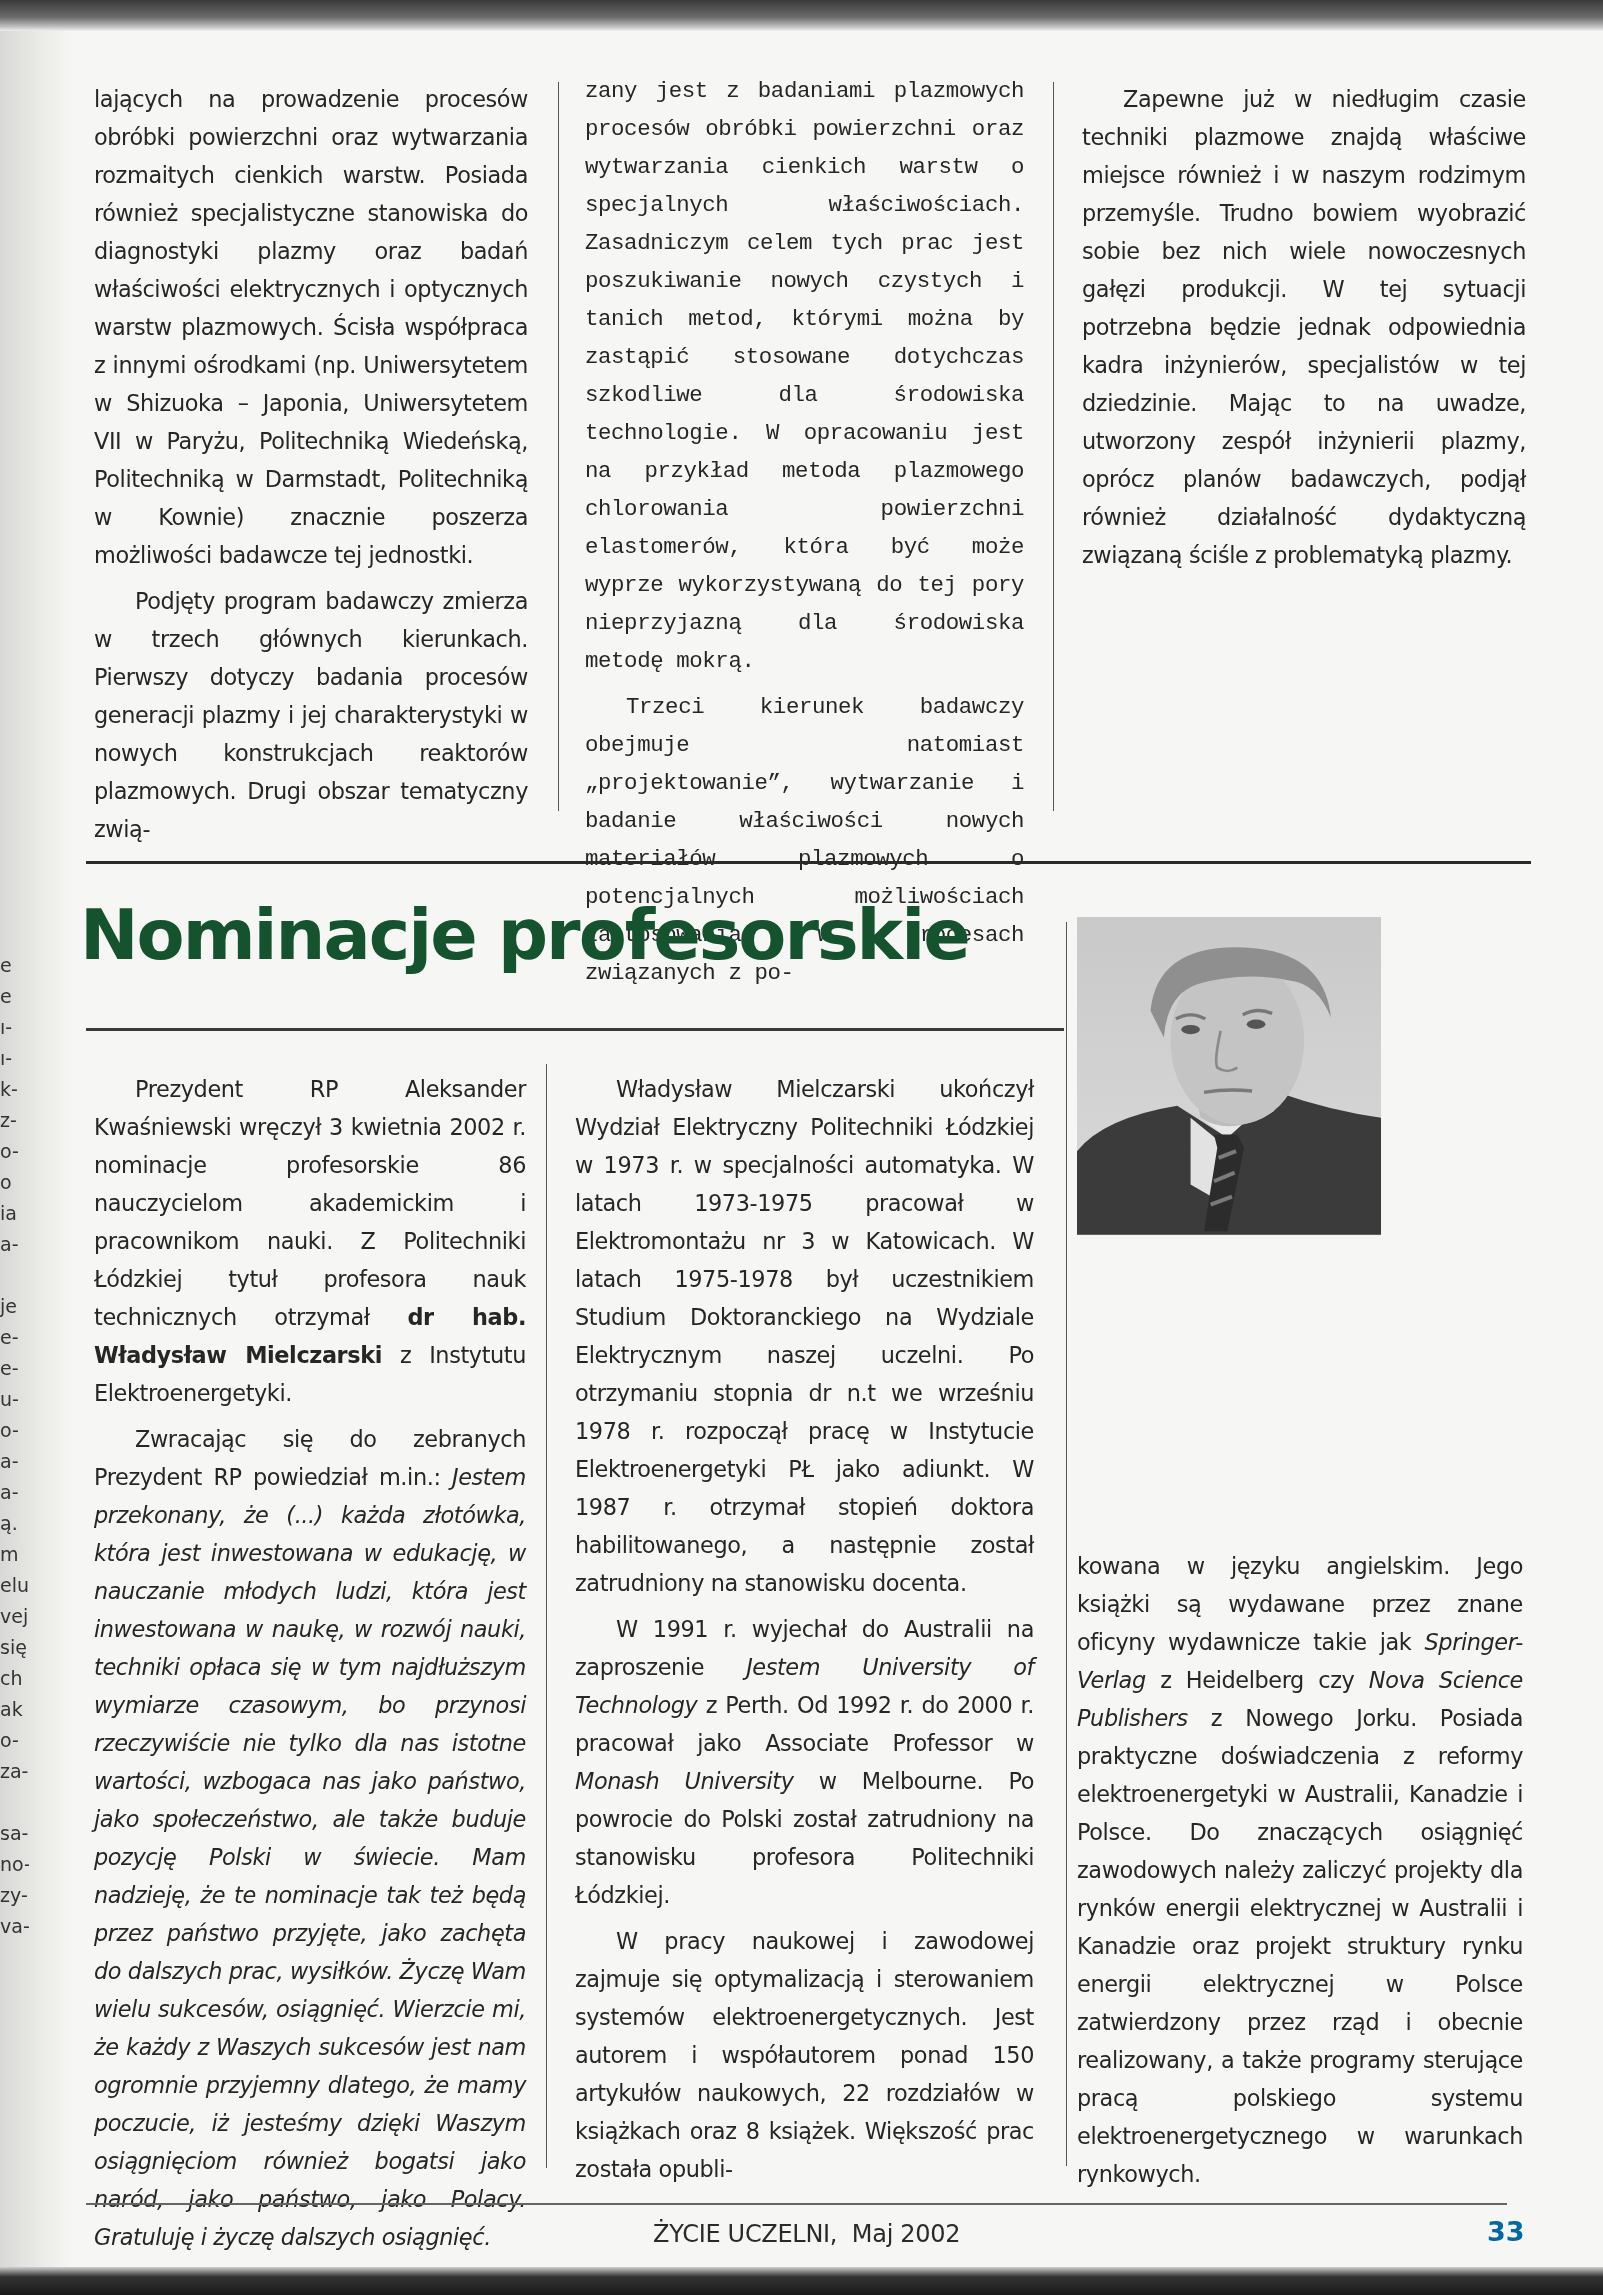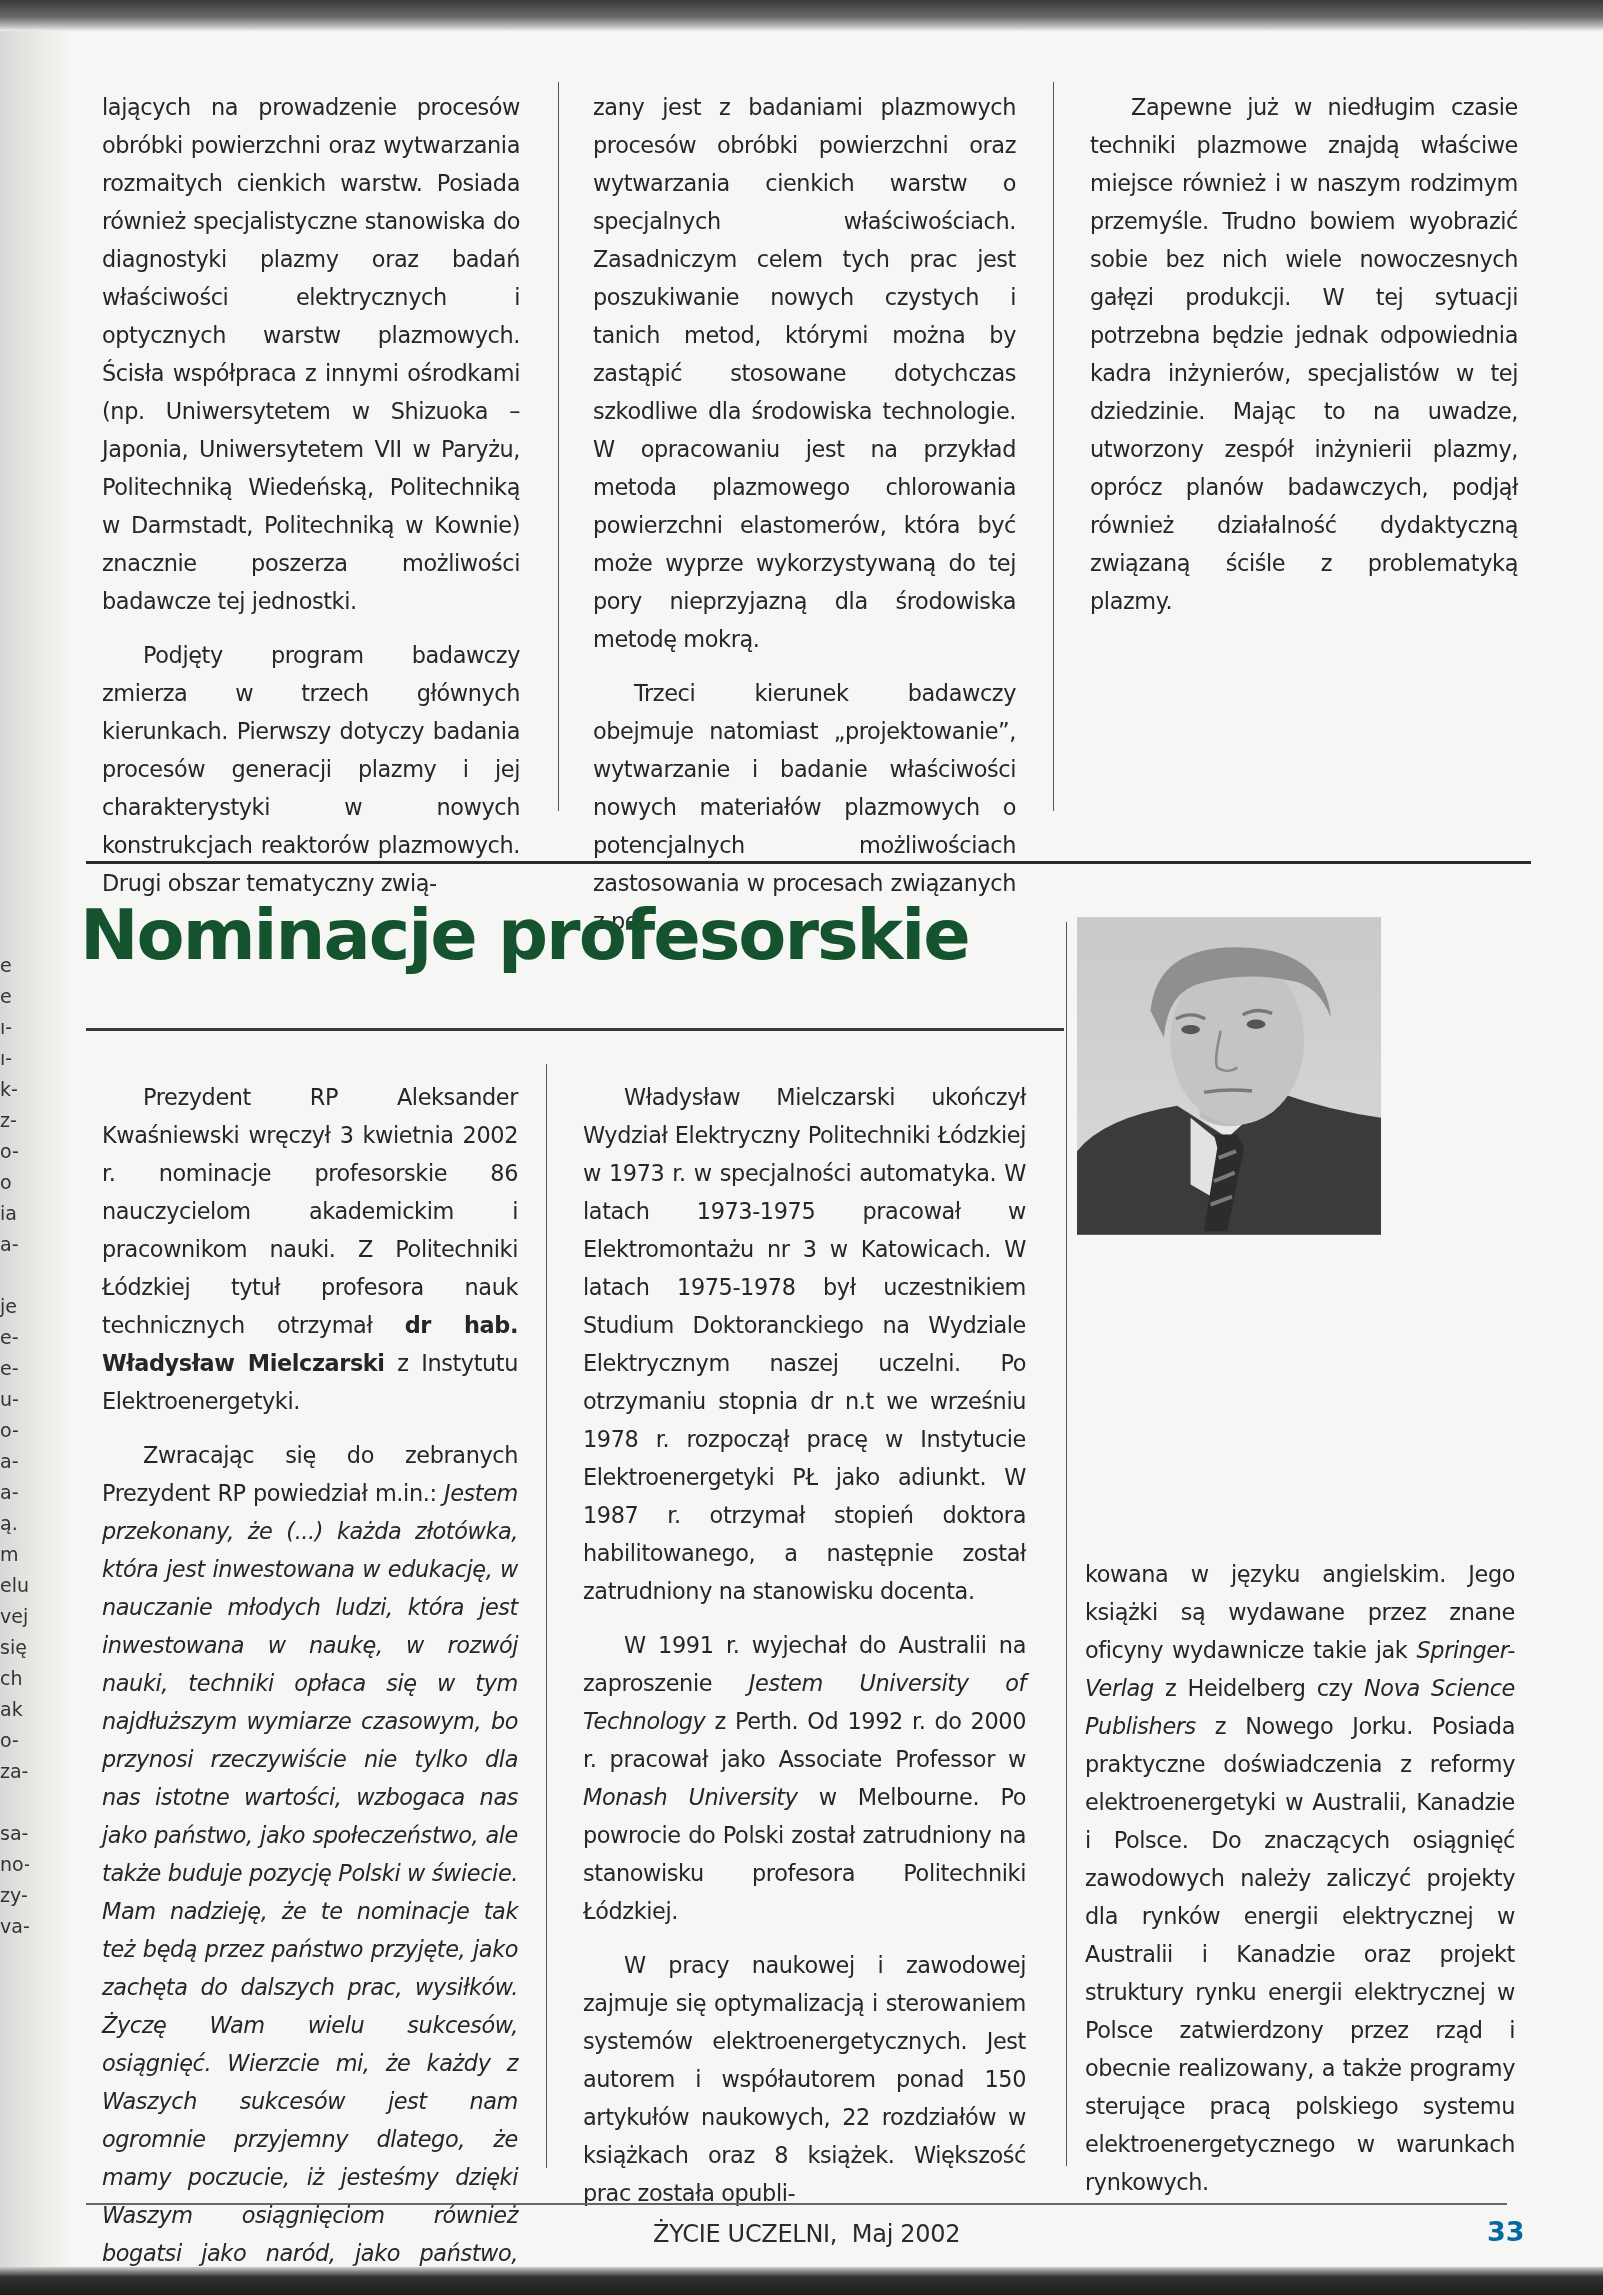--- a/index.html
+++ b/index.html
@@ -28,21 +28,21 @@
   }
   .col {
     position: absolute;
     font-family: "DejaVu Sans", sans-serif;
     font-size: 22.4px;
     line-height: 38px;
     text-align: justify;
     color: #262626;
     letter-spacing: -0.4px;
   }
-  .col p { margin: 16px; text-indent: 0; }
+  .col p { margin: 8px; text-indent: 0; }
   .col p.ind { text-indent: 41px; }
   .vrule { position: absolute; width: 1.3px; background: #555; }
   .hrule { position: absolute; height: 3.3px; background: #2a2a2a; }
   .hrule.thin { height: 2.7px; background: #3a3a3a; }
   .headline {
     position: absolute; left: 80px; top: 900px;
     font-family: "DejaVu Sans", sans-serif; font-weight: bold;
     font-size: 70px; letter-spacing: -2px; color: #14532d; line-height: 1;
     white-space: nowrap;
   }
@@ -100,21 +100,21 @@
 no-
 zy-
 va-</div>
 
 <div class="col" style="left:86px; top:72px; width:450px;">
   <p>lających na prowadzenie procesów obróbki powierzchni oraz wytwarzania rozmaitych cienkich warstw. Posiada również specjalistyczne stanowiska do diagnostyki plazmy oraz badań właściwości elektrycznych i optycznych warstw plazmowych. Ścisła współpraca z innymi ośrodkami (np. Uniwersytetem w Shizuoka – Japonia, Uniwersytetem VII w Paryżu, Politechniką Wiedeńską, Politechniką w Darmstadt, Politechniką w Kownie) znacznie poszerza możliwości badawcze tej jednostki.</p>
   <p class="ind">Podjęty program badawczy zmierza w trzech głównych kierunkach. Pierwszy dotyczy badania procesów generacji plazmy i jej charakterystyki w nowych konstrukcjach reaktorów plazmowych. Drugi obszar tematyczny zwią-</p>
 </div>
 <div class="vrule" style="left:558px; top:82px; height:729px;"></div>
 
-<div class="col" style="left:577px; top:72px; width:455px;">
+<div class="col" style="left:577px; top:64px; width:455px;font-family:Liberation Mono, monospace;">
   <p>zany jest z badaniami plazmowych procesów obróbki powierzchni oraz wytwarzania cienkich warstw o specjalnych właściwościach. Zasadniczym celem tych prac jest poszukiwanie nowych czystych i tanich metod, którymi można by zastąpić stosowane dotychczas szkodliwe dla środowiska technologie. W opracowaniu jest na przykład metoda plazmowego chlorowania powierzchni elastomerów, która być może wyprze wykorzystywaną do tej pory nieprzyjazną dla środowiska metodę mokrą.</p>
   <p class="ind">Trzeci kierunek badawczy obejmuje natomiast „projektowanie”, wytwarzanie i badanie właściwości nowych materiałów plazmowych o potencjalnych możliwościach zastosowania w procesach związanych z po-</p>
 </div>
 <div class="vrule" style="left:1053px; top:82px; height:729px;"></div>
 
 <div class="col" style="left:1074px; top:72px; width:460px;">
   <p class="ind">Zapewne już w niedługim czasie techniki plazmowe znajdą właściwe miejsce również i w naszym rodzimym przemyśle. Trudno bowiem wyobrazić sobie bez nich wiele nowoczesnych gałęzi produkcji. W tej sytuacji potrzebna będzie jednak odpowiednia kadra inżynierów, specjalistów w tej dziedzinie. Mając to na uwadze, utworzony zespół inżynierii plazmy, oprócz planów badawczych, podjął również działalność dydaktyczną związaną ściśle z problematyką plazmy.</p>
 </div>
 
 <div class="hrule" style="left:86px; top:861px; width:1445px;"></div>

